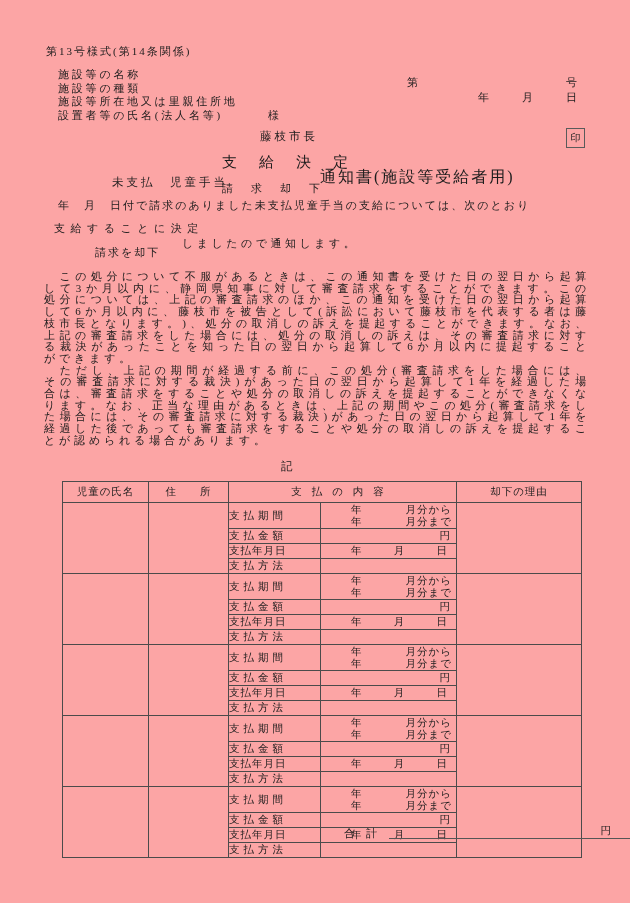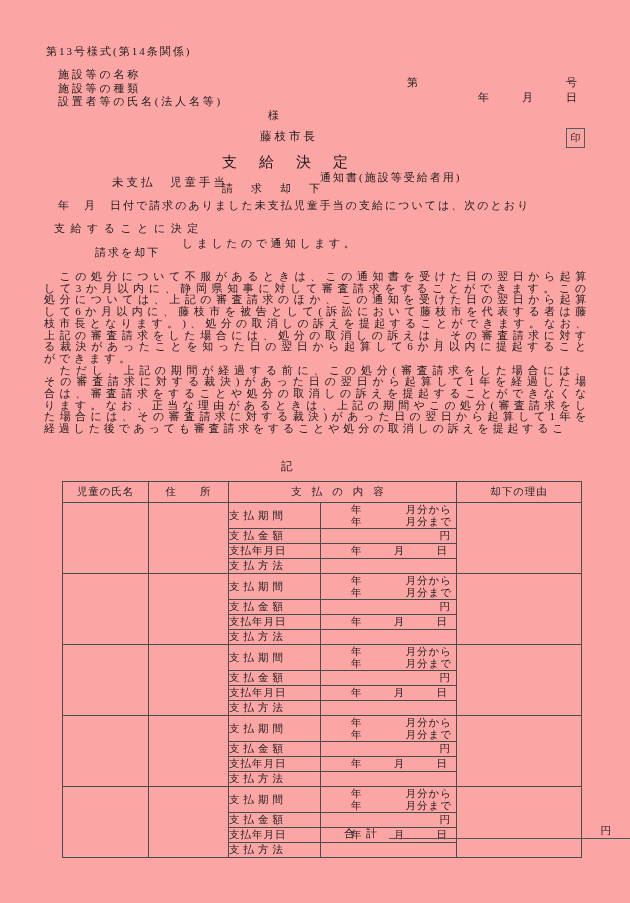--- a/index.html
+++ b/index.html
@@ -25,21 +25,21 @@
   .docnum { left:407px; top:76px; width:170px; display:flex; justify-content:space-between; }
   .dateline { left:478px; top:91px; width:99px; display:flex; justify-content:space-between; }
 
   .issuer { left:260px; top:130px; letter-spacing:3px; font-size:11.5px; }
   .seal   { left:566px; top:128px; width:17px; height:18px; border:1px solid #5a5a5a;
             font-size:10px; text-align:center; line-height:18px; letter-spacing:0; }
 
   .title-opt-top    { left:222px; top:156px; letter-spacing:3.5px; font-size:15px; }
   .title-left       { left:112px; top:176px; letter-spacing:3px; font-size:11.5px; }
   .title-opt-bottom { left:222px; top:182px; letter-spacing:3.5px; font-size:11px; }
-  .title-right      { left:320px; top:171px; letter-spacing:2px; font-size:11px; }
+  .title-right      { left:320px; top:171px; letter-spacing:2px; font-size:16px; }
 
   .intro      { left:58px;  top:199px; letter-spacing:2px; }
   .opt-grant  { left:54px;  top:222px; letter-spacing:5.5px; }
   .closing    { left:182px; top:237px; letter-spacing:3.5px; }
   .opt-reject { left:95px;  top:246px; letter-spacing:2px; }
 
   .paras { left:44px; top:271px; width:546px; white-space:normal; }
   .pline {
     line-height:11.7px; font-size:11px; letter-spacing:3.8px;
     text-align:justify; text-align-last:justify; text-justify:inter-character;
@@ -79,20 +79,21 @@
 </head>
 <body>
 
 <div class="page">
 
   <div class="abs form-no">第13号様式(第14条関係)</div>
 
   <div class="abs addressee">
     <div>施設等の名称</div>
     <div>施設等の種類</div>
+    <div>施設等所在地又は里親住所地</div>
     <div>設置者等の氏名(法人名等)</div>
   </div>
   <div class="abs sama">様</div>
 
   <div class="abs docnum">
     <span>第</span>
     <span>号</span>
   </div>
   <div class="abs dateline">
     <span>年</span>
@@ -124,20 +125,21 @@
         <div class="pline">る裁決があったことを知った日の翌日から起算して6か月以内に提起すること</div>
         <div class="pline">ができます。</div>
       </div>
     <div class="para">
         <div class="pline">　ただし、上記の期間が経過する前に、この処分(審査請求をした場合には、</div>
         <div class="pline">その審査請求に対する裁決)があった日の翌日から起算して1年を経過した場</div>
         <div class="pline">合は、審査請求をすることや処分の取消しの訴えを提起することができなくな</div>
         <div class="pline">ります。なお、正当な理由があるときは、上記の期間やこの処分(審査請求をし</div>
         <div class="pline">た場合には、その審査請求に対する裁決)があった日の翌日から起算して1年を</div>
         <div class="pline">経過した後であっても審査請求をすることや処分の取消しの訴えを提起するこ</div>
+        <div class="pline">とが認められる場合があります。</div>
       </div>
   </div>
 
   <div class="abs ki">記</div>
 
   <table class="form">
     <colgroup>
       <col style="width:86px">
         <col style="width:80px">
         <col style="width:92px">

